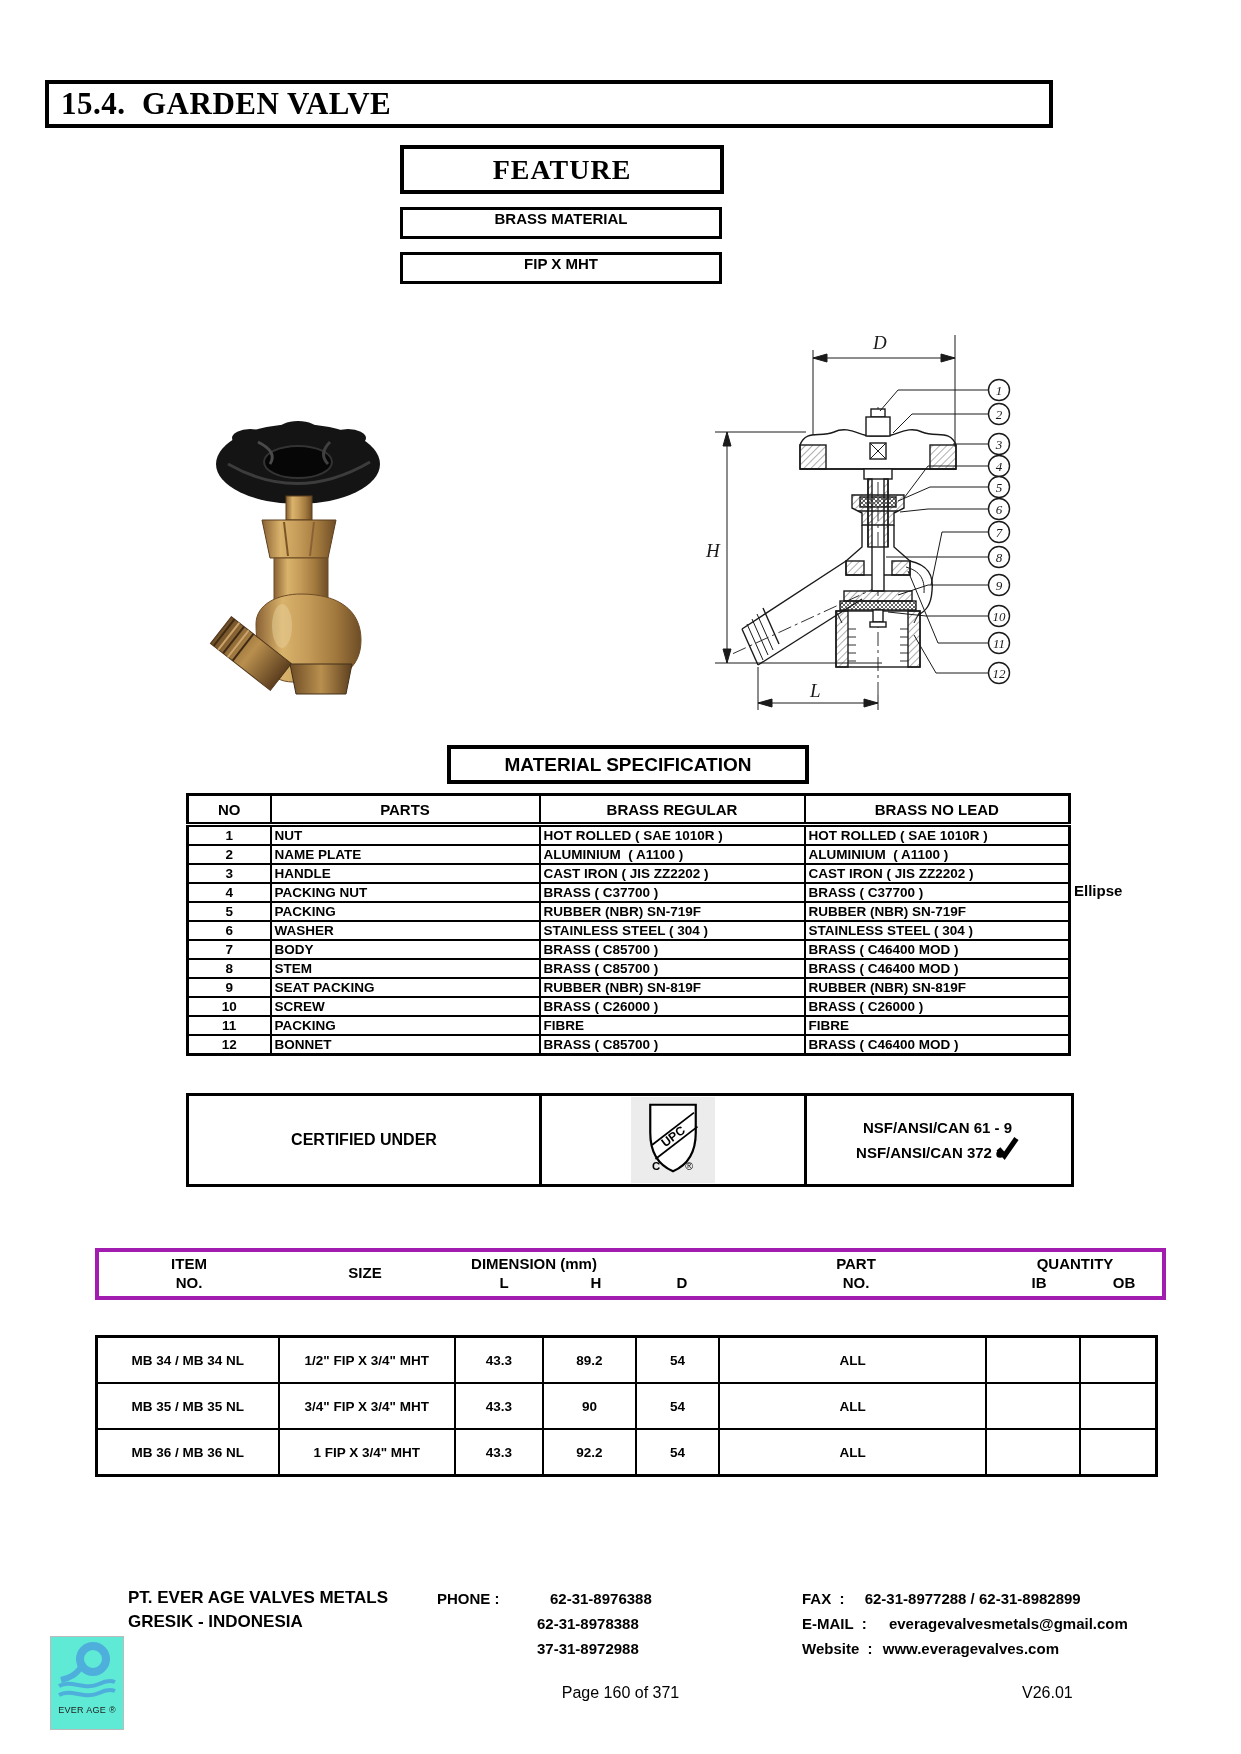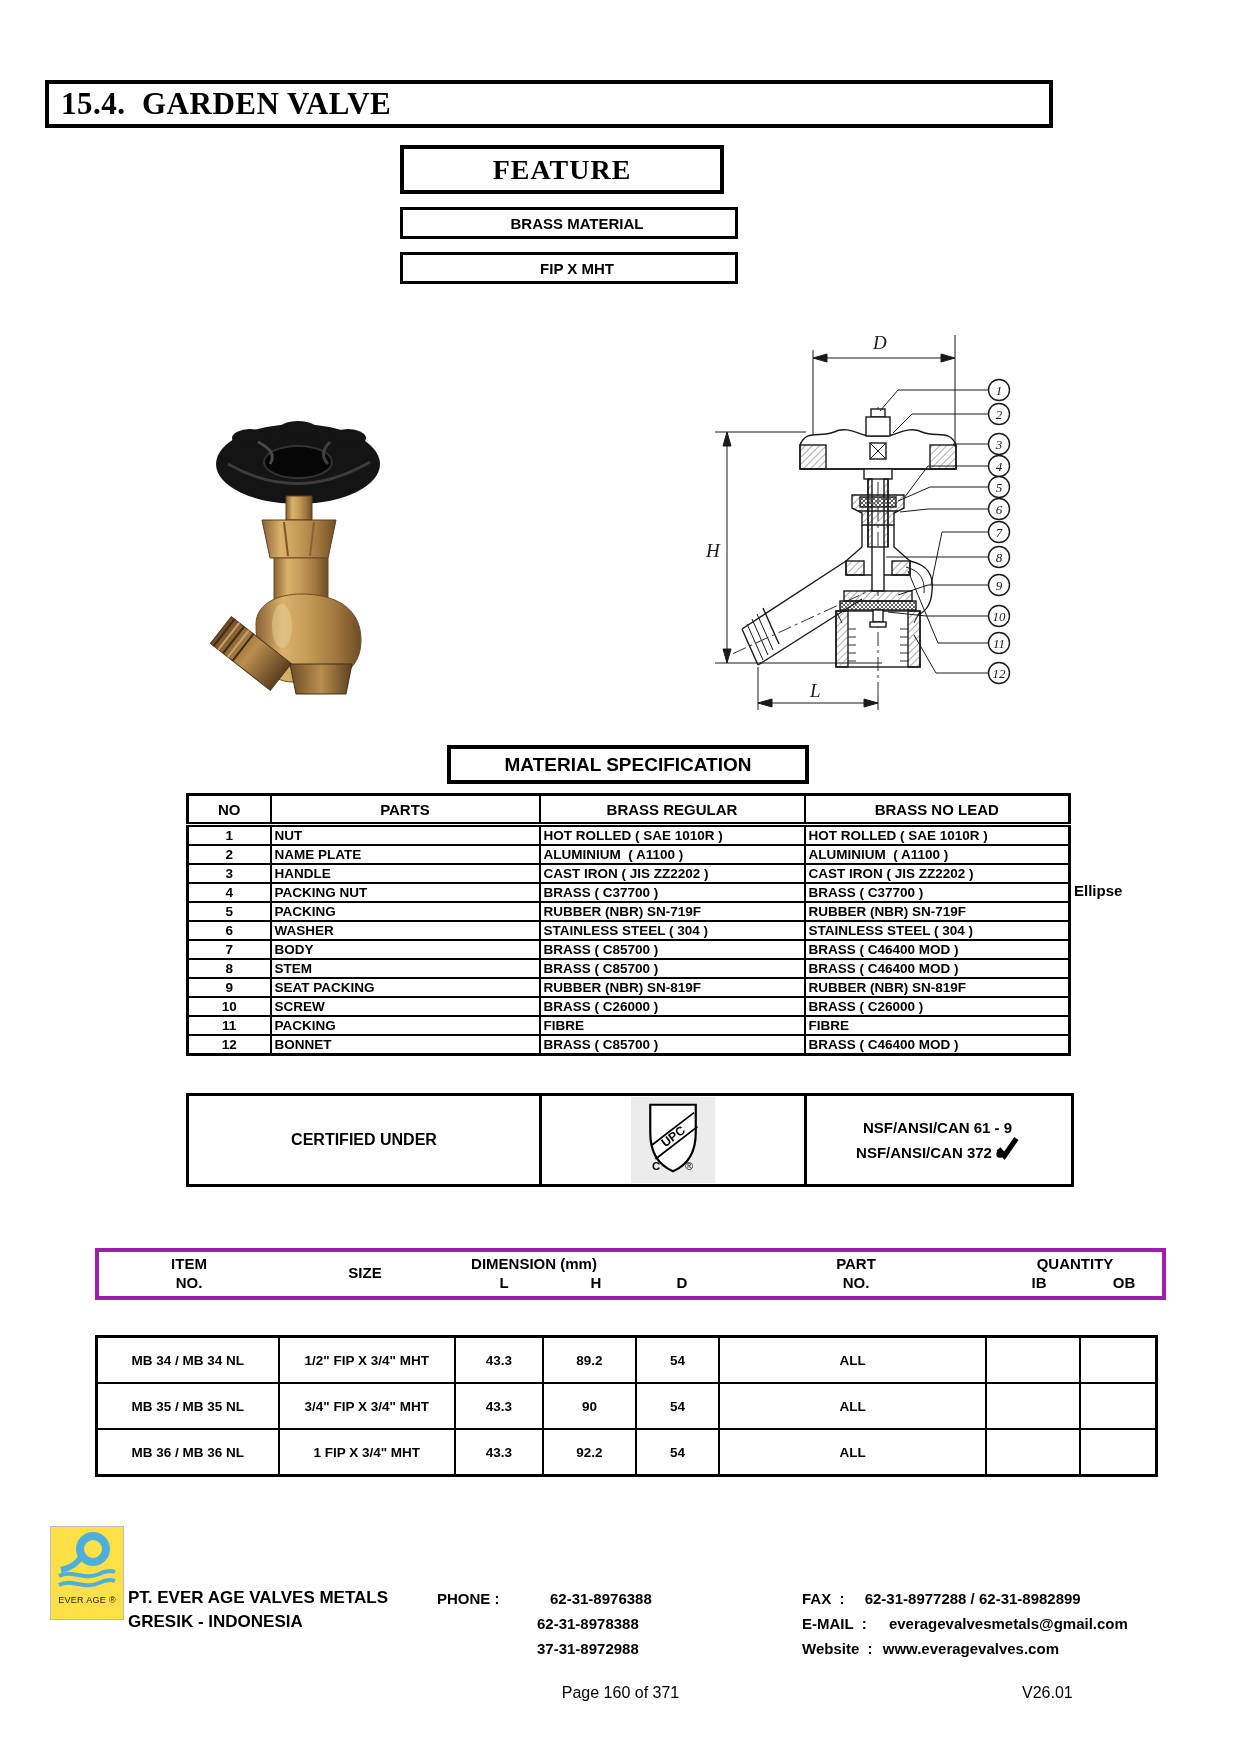--- a/index.html
+++ b/index.html
@@ -8,22 +8,22 @@
   .abs{position:absolute;}
   [data-bind]{white-space:pre;}
   
   .titlebox{left:45px;top:80px;width:988px;height:40px;border:4px solid #000;
             display:flex;align-items:center;padding-left:12px;
             font-family:"Liberation Serif",serif;font-weight:bold;font-size:31px;letter-spacing:.5px;}
   .featurebox{left:400px;top:145px;width:316px;height:41px;border:4px solid #000;
             display:flex;align-items:center;justify-content:center;
             font-family:"Liberation Serif",serif;font-weight:bold;font-size:28px;letter-spacing:1px;}
   .smallbox{left:400px;top:207px;width:316px;height:26px;border:3px solid #000;
-            display:flex;align-items:center;justify-content:center;
-            font-weight:bold;font-size:15px;padding-left:16px;}
+            display:flex;justify-content:center;
+            font-weight:bold;font-size:15px;}
   .fipbox{top:252px;}
   .specheadbox{left:447px;top:745px;width:354px;height:31px;border:4px solid #000;
             display:flex;align-items:center;justify-content:center;
             font-weight:bold;font-size:19px;}
   
   table{border-collapse:collapse;table-layout:fixed;}
   .spec{left:186px;top:793px;width:882px;border:3px solid #000;}
   .spec th{border:2px solid #000;border-bottom:5px double #000;font-size:15px;height:26px;padding:0;}
   .spec td{border:2px solid #000;font-weight:bold;font-size:13.5px;height:17px;
            padding:0 3px;overflow:hidden;white-space:pre;}
@@ -36,21 +36,21 @@
   .cert .c3{width:261px;border-right:none;flex-direction:column;font-weight:bold;font-size:15px;gap:8px;}
   .upcwrap{background:#ececec;padding:4px 14px;}
   .nsfline{display:flex;align-items:center;}
   .dimhead{left:95px;top:1248px;width:1063px;height:44px;border:4px solid #a21caf;}
   .dimhead span{position:absolute;transform:translateX(-50%);font-weight:bold;font-size:15px;}
   .r1{top:3px;} .r2{top:22px;} .rm{top:12px;}
   .dimdata{left:95px;top:1335px;width:1063px;border:3px solid #000;}
   .dimdata td{border:2px solid #000;font-weight:bold;font-size:13.5px;height:20px;
               text-align:center;padding:12px;overflow:hidden;white-space:pre;}
   
-  .logobox{left:50px;top:1526px;width:72px;height:92px;border:1px solid #bbb;background:#fde047;
+  .logobox{left:50px;top:1636px;width:72px;height:92px;border:1px solid #bbb;background:#5eead4;
            display:flex;flex-direction:column;align-items:center;justify-content:flex-start;}
   .logotext{font-size:9px;color:#222;margin-top:2px;letter-spacing:.3px;}
   .coline{font-weight:bold;font-size:17px;}
   .contact{font-weight:bold;font-size:15px;}
   .pageno{left:0;top:1684px;width:1241px;text-align:center;font-size:16px;}
   .version{left:1022px;top:1684px;font-size:16px;}
 </style>
 </head>
 <body>
 

